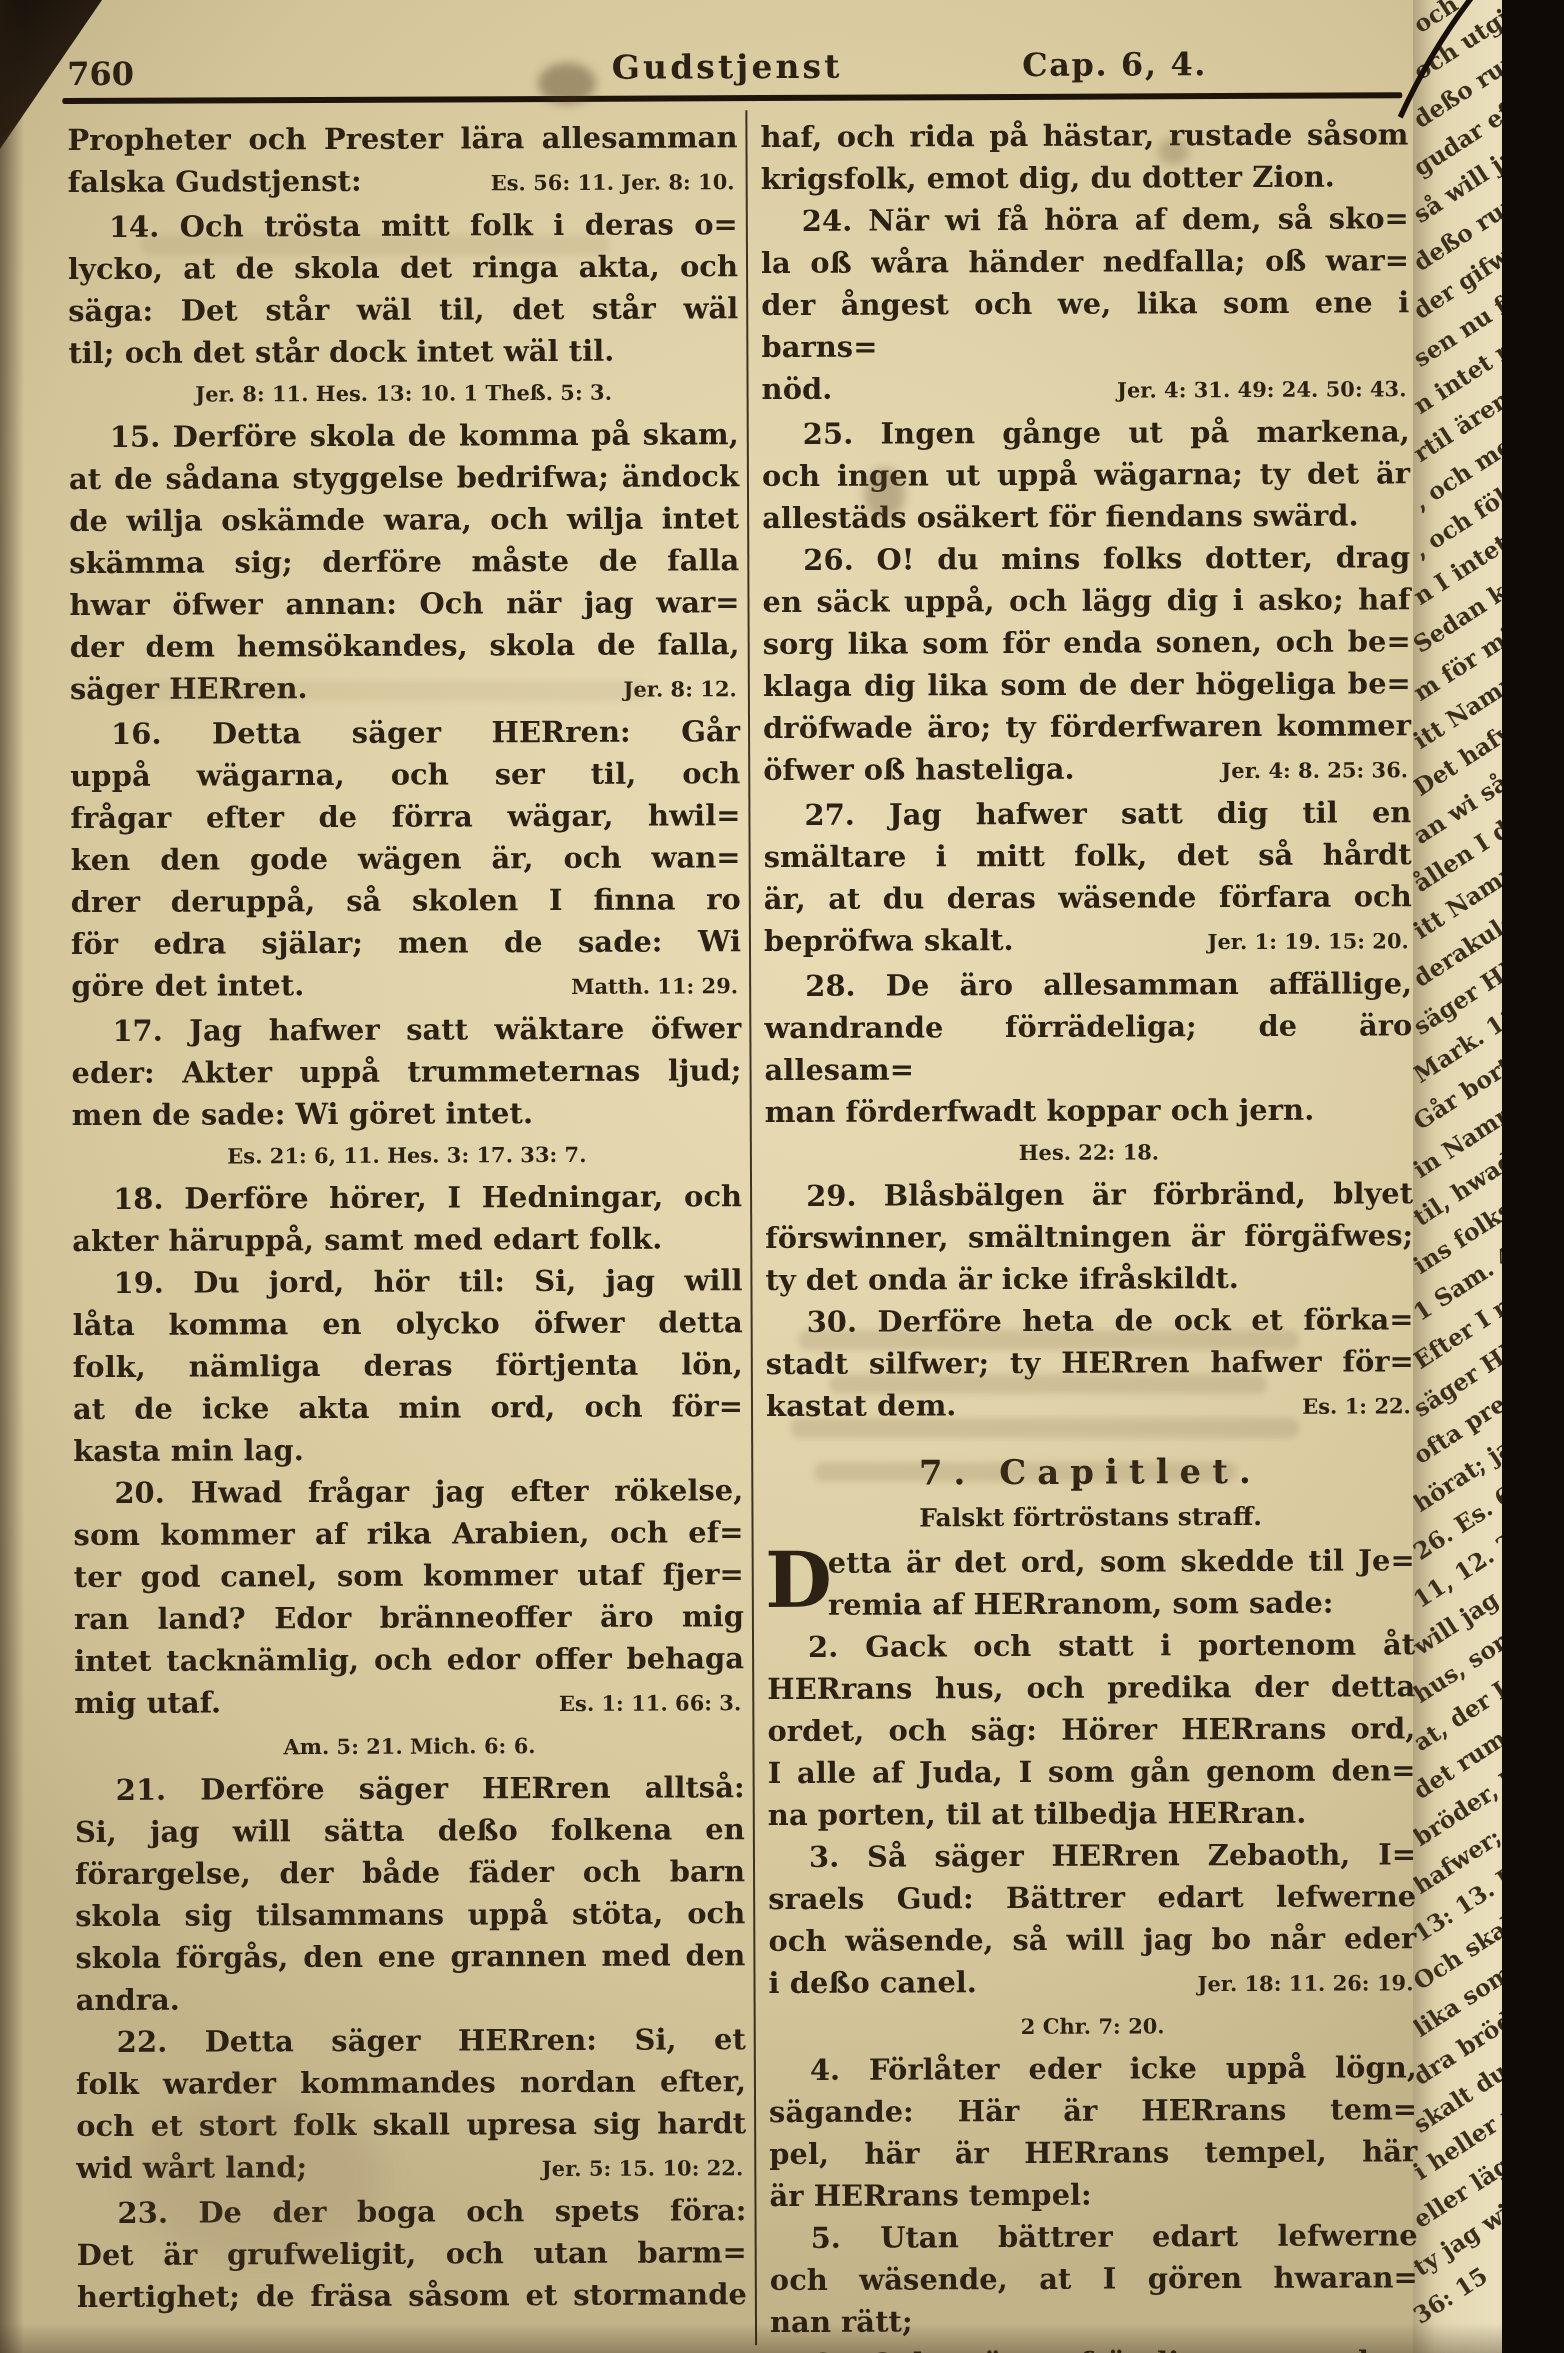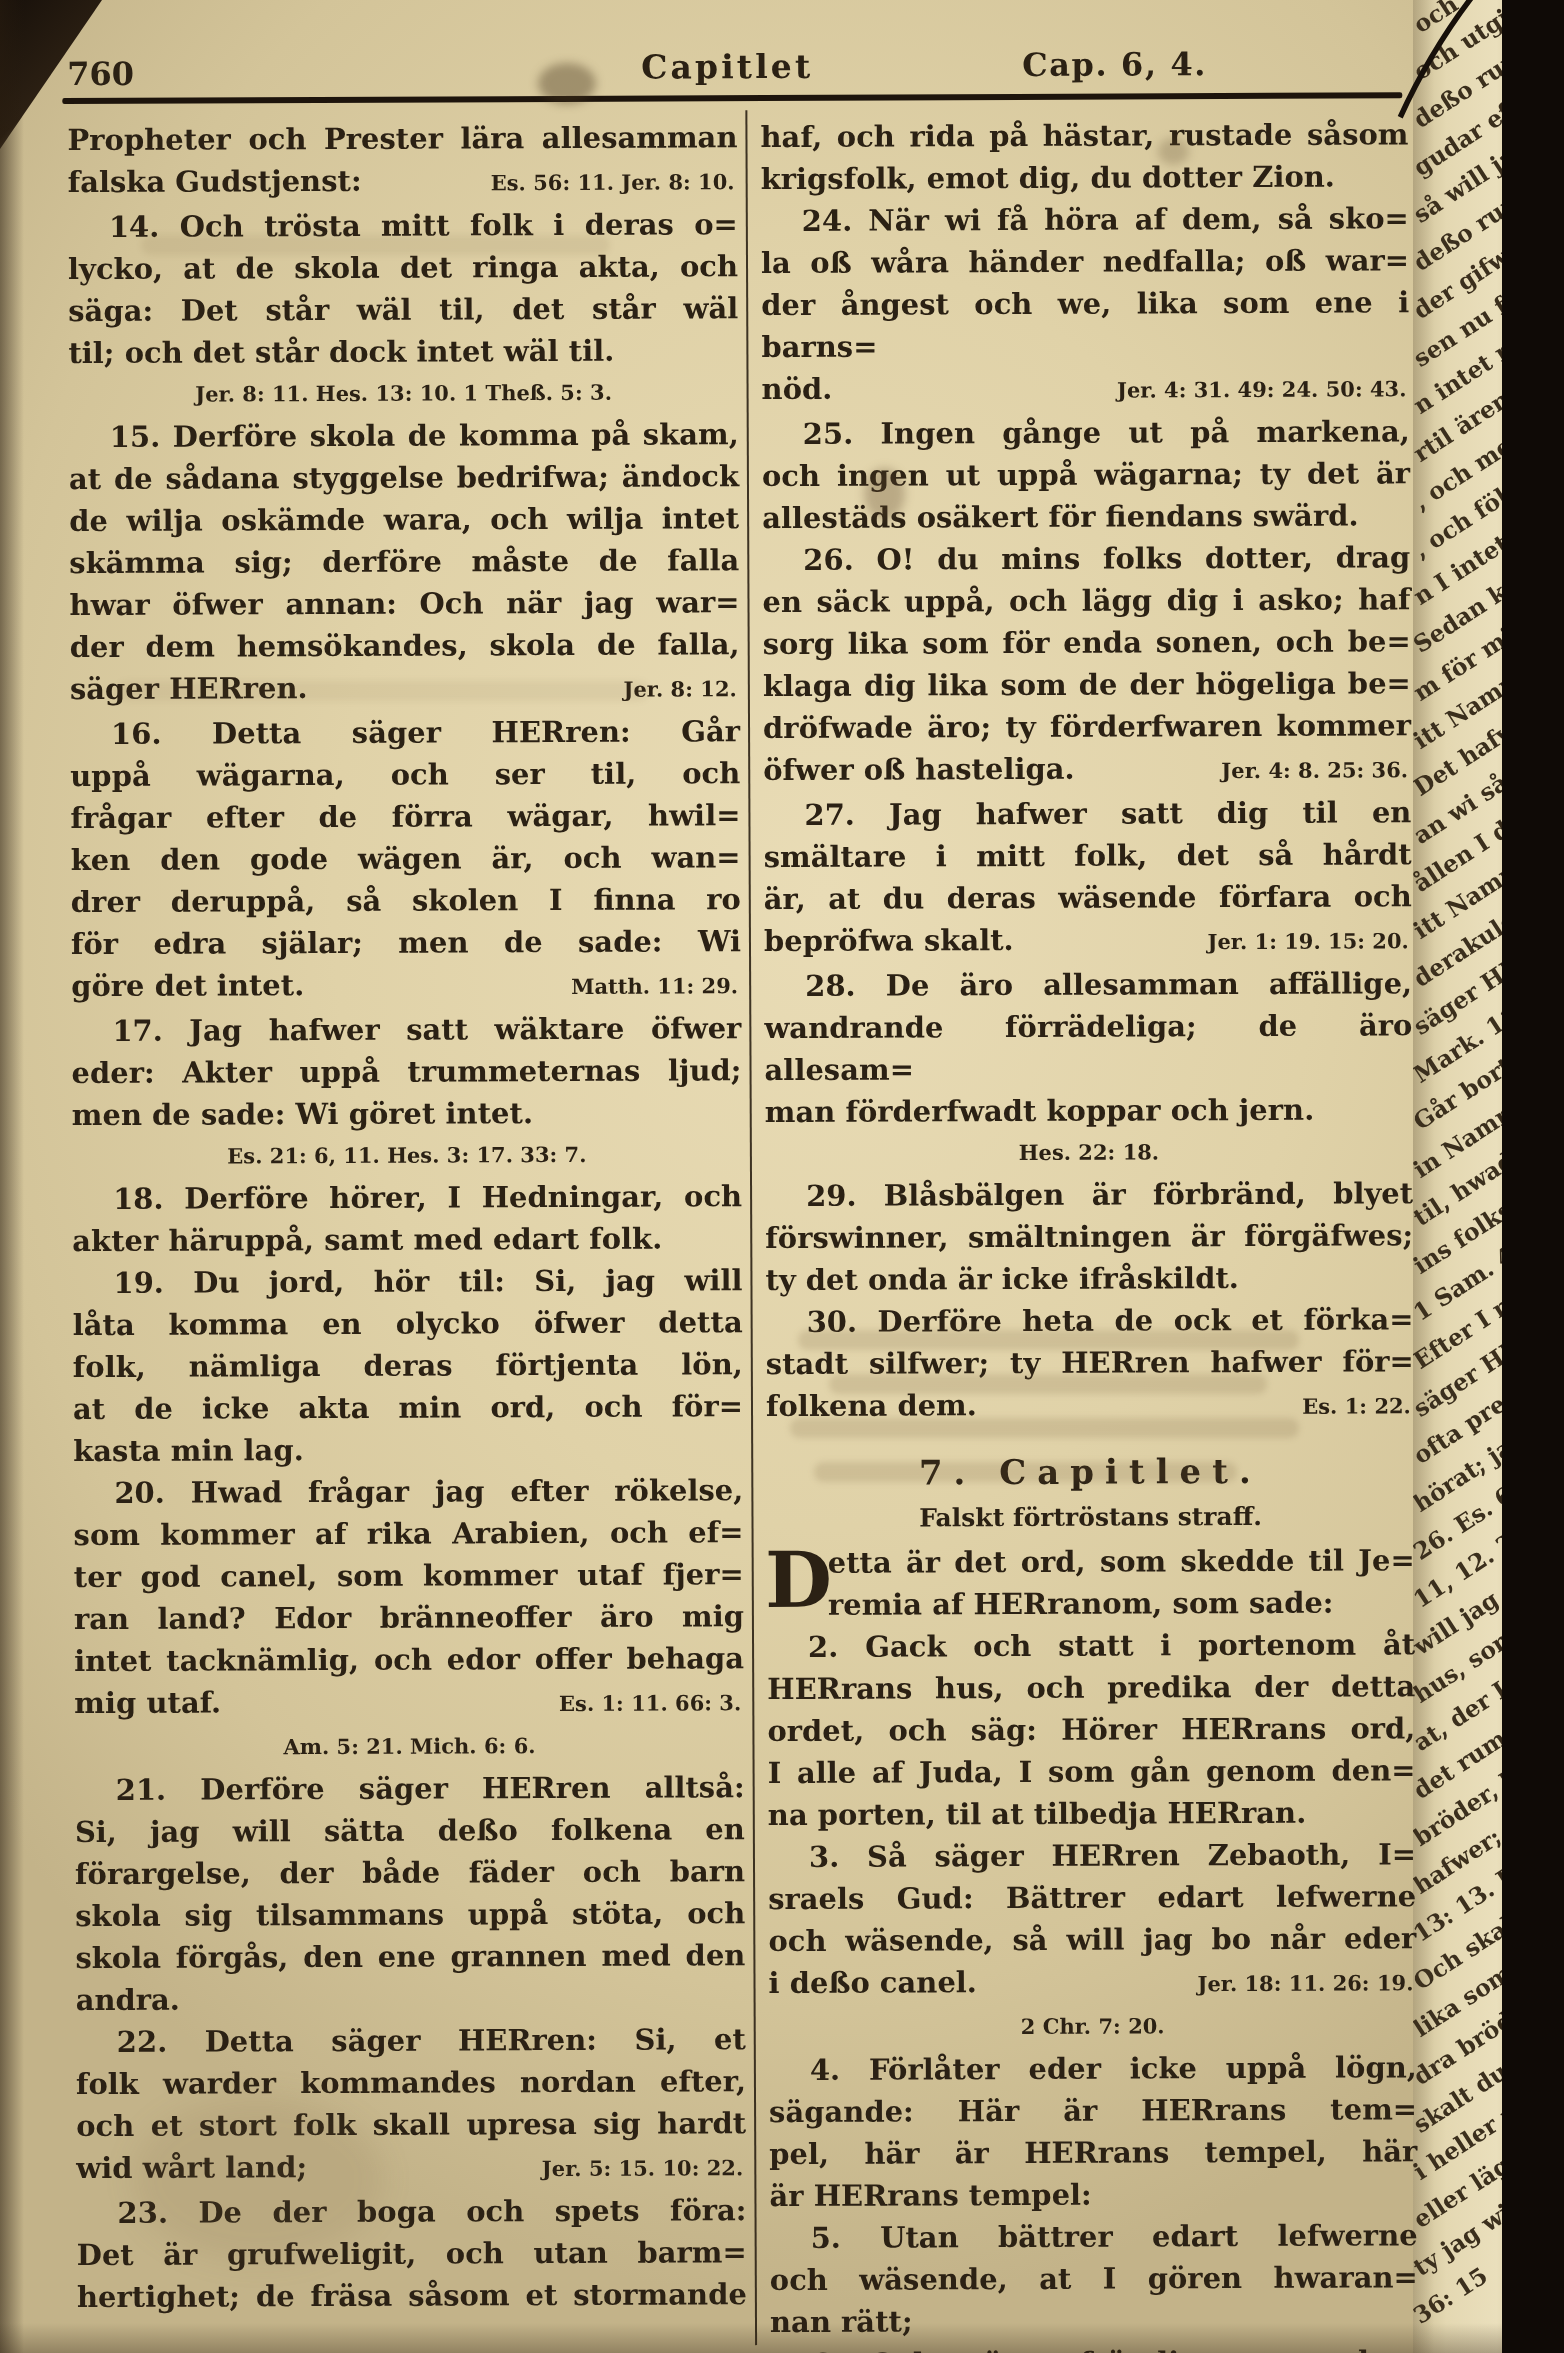--- a/index.html
+++ b/index.html
@@ -143,21 +143,21 @@
     <div class="edge-shade"></div>
     <div class="edge-stack"></div>
   </div>
 
   <svg class="curl-svg" width="203" height="133" viewBox="0 0 260 170">
     <path d="M 40 150 Q 80 62 138 -12" stroke="#17100a" stroke-width="7" fill="none"></path>
   </svg>
 
   <div class="content">
     <div class="pagenum">760</div>
-    <div class="head-title">Capitlet</div>
+    <div class="head-title">Gudstjenst</div>
     <div class="head-chap">Cap. 6, 4.</div>
     <div class="head-rule"></div>
 
     <div class="divider"></div>
 
     <div class="col col-left">
         <div class="line just">Propheter och Prester lära allesamman</div>
         <div class="line lr">
           <span>falska Gudstjenst:</span>
           <span class="ref">Es. 56: 11. Jer. 8: 10.</span>
@@ -257,21 +257,21 @@
         <div class="line just vstart">28. De äro allesamman affällige,</div>
         <div class="line just">wandrande förrädeliga; de äro allesam=</div>
         <div class="line endline">man förderfwadt koppar och jern.</div>
         <div class="line ref-center">Hes. 22: 18.</div>
         <div class="line just vstart">29. Blåsbälgen är förbränd, blyet</div>
         <div class="line just">förswinner, smältningen är förgäfwes;</div>
         <div class="line endline">ty det onda är icke ifråskildt.</div>
         <div class="line just vstart">30. Derföre heta de ock et förka=</div>
         <div class="line just">stadt silfwer; ty HERren hafwer för=</div>
         <div class="line lr">
-          <span>folkena dem.</span>
+          <span>kastat dem.</span>
           <span class="ref">Es. 1: 22.</span>
         </div>
         <div class="chap-heading">7. Capitlet.</div>
         <div class="chap-subtitle">Falskt förtröstans straff.</div>
         <div class="line just dcpad"><span class="dropcap">D</span>etta är det ord, som skedde til Je=</div>
         <div class="line endline dcpad">remia af HERranom, som sade:</div>
         <div class="line just vstart">2. Gack och statt i portenom åt</div>
         <div class="line just">HERrans hus, och predika der detta</div>
         <div class="line just">ordet, och säg: Hörer HERrans ord,</div>
         <div class="line just">I alle af Juda, I som gån genom den=</div>

